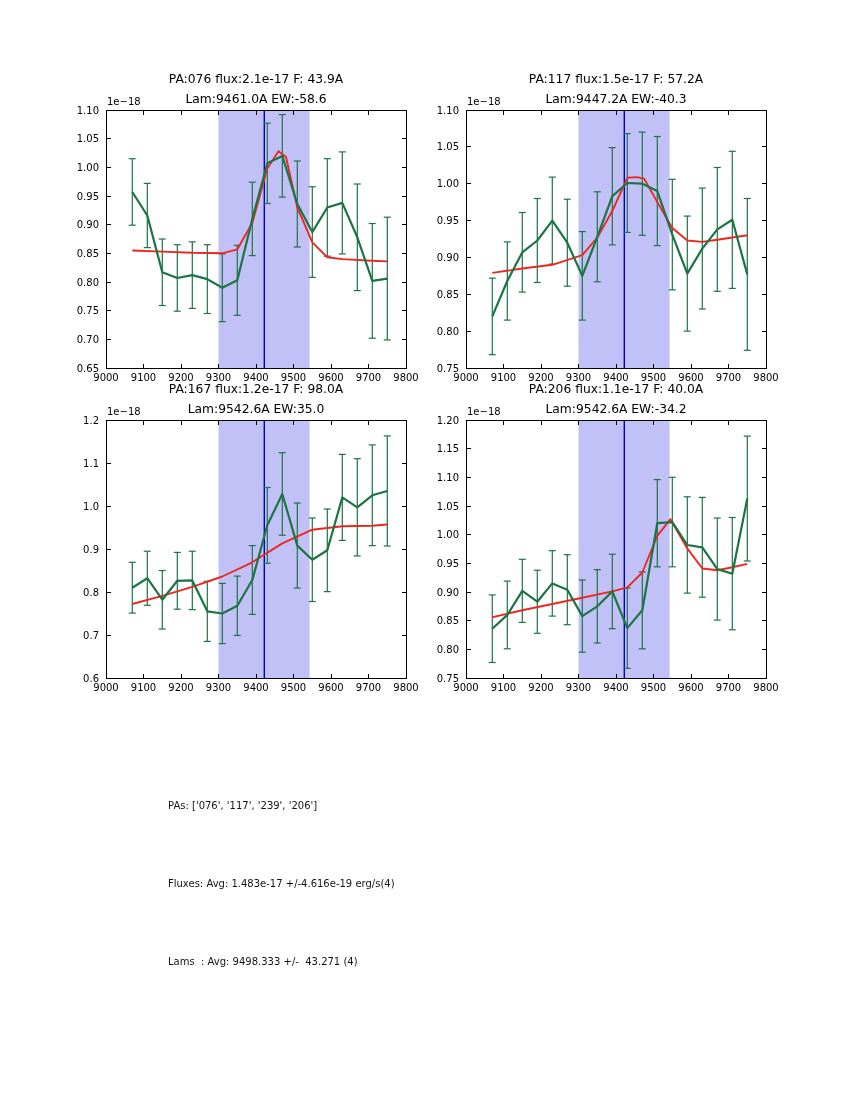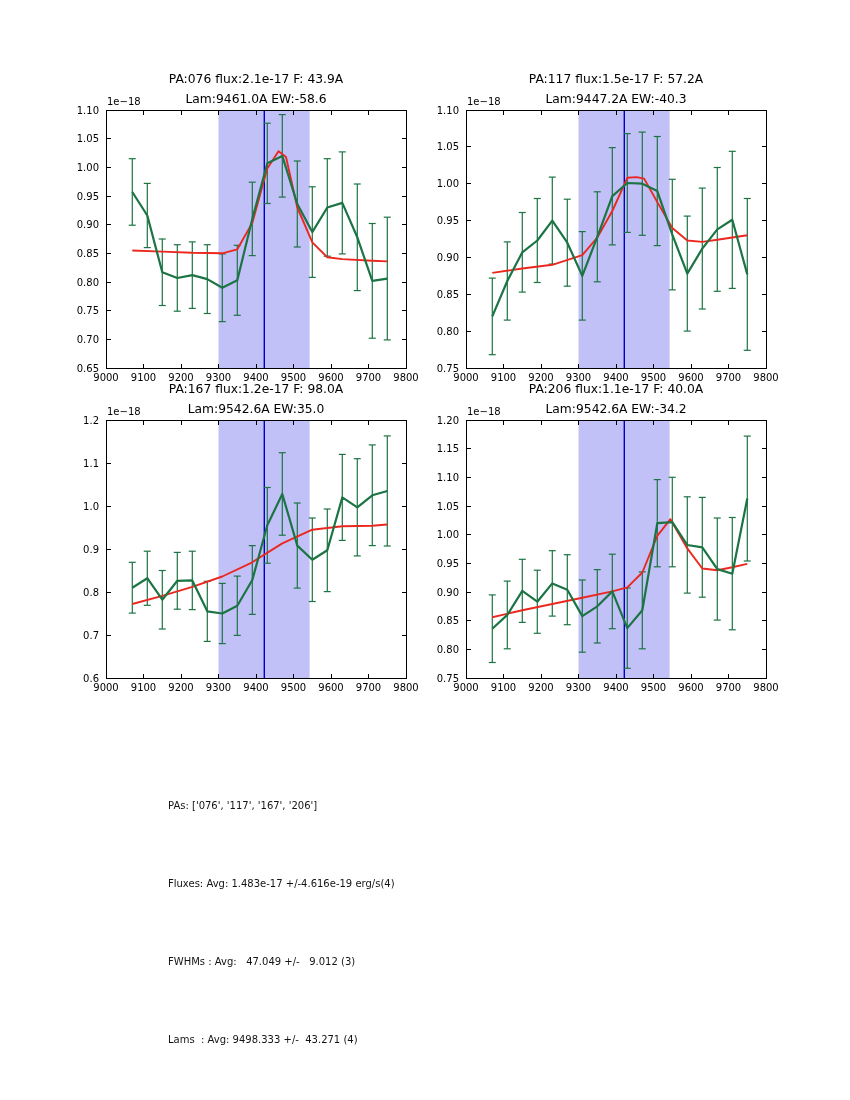--- a/index.html
+++ b/index.html
@@ -769,21 +769,20 @@
         <line x1="56" y1="55.0" x2="60.5" y2="55.0"></line>
         <line x1="356" y1="55.0" x2="351.5" y2="55.0"></line>
       </g>
       <text x="49" y="58.5" font-size="10" text-anchor="end">1.20</text>
       <text x="206" y="28" font-size="12.3" text-anchor="middle">PA:206 flux:1.1e-17 F: 40.0A</text>
       <text x="206" y="48" font-size="12.3" text-anchor="middle">Lam:9542.6A EW:-34.2</text>
       <text x="57" y="50" font-size="10">1e−18</text>
     </svg>
 
   <div id="summary">
-    <div>PAs: ['076', '117', '167', '206']</div>
+    <div>PAs: ['076', '117', '239', '206']</div>
     <div>Fluxes: Avg: 1.483e-17 +/-4.616e-19 erg/s(4)</div>
-    <div>FWHMs : Avg:   47.049 +/-   9.012 (3)</div>
     <div>Lams  : Avg: 9498.333 +/-  43.271 (4)</div>
     
     
   </div>
 
 </div>
 
 </body></html>

